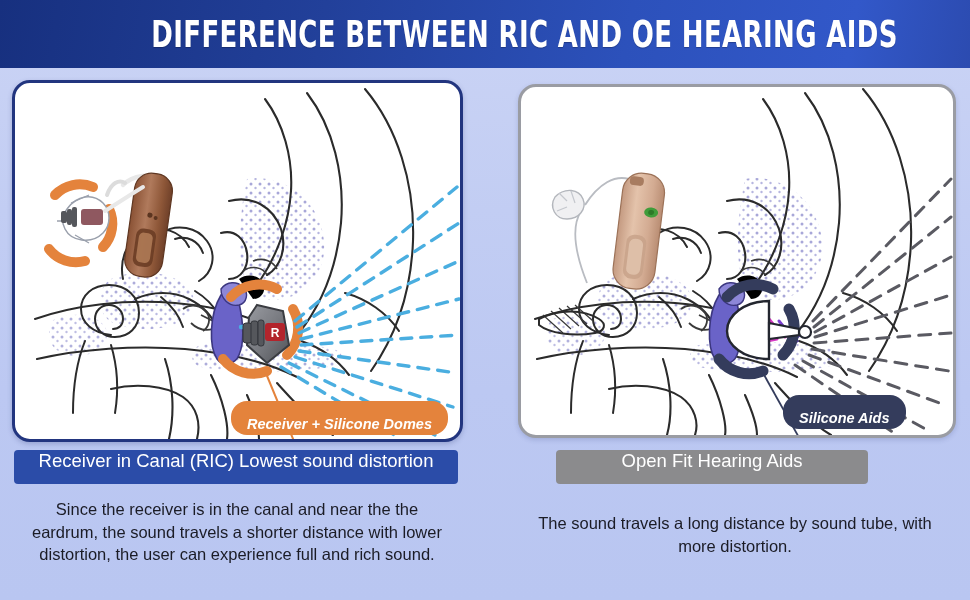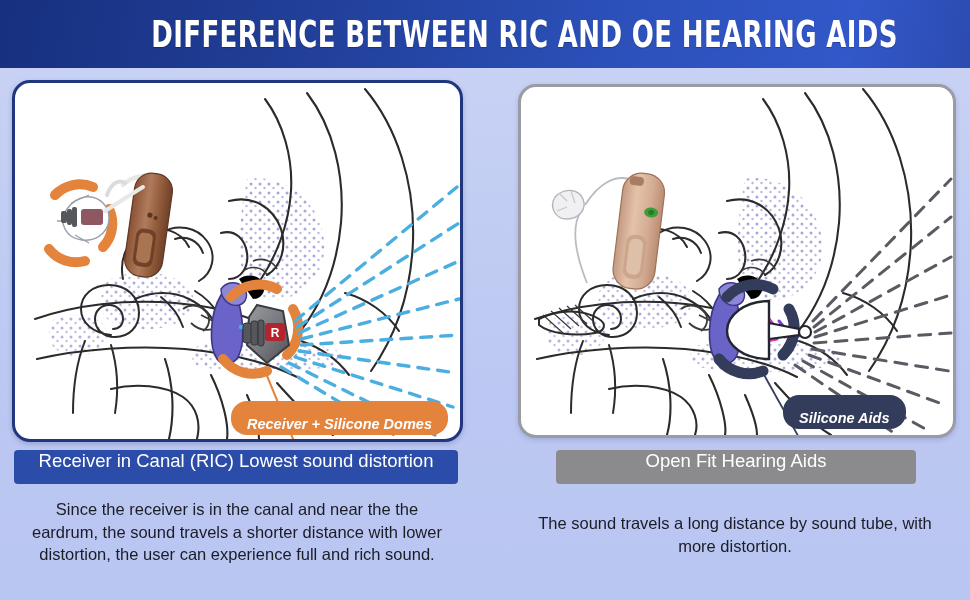--- a/index.html
+++ b/index.html
@@ -43,21 +43,21 @@
   
   .pill{position:absolute;border-radius:16px;color:#fff;font-weight:700;
     font-size:14.5px;display:flex;align-items:flex-end;justify-content:center;
     padding:3px 16px;height:28px;white-space:nowrap;z-index:4;font-style:italic;}
   .pill.orange{background:#e4833c;left:228px;top:398px;}
   .pill.navy{background:#343c5c;left:786px;top:396px;}
   
   .banner{position:absolute;border-radius:4px;display:flex;align-items:flex-start;
     justify-content:center;color:#fff;font-weight:400;height:34px;}
   .banner.blue{left:14px;top:450px;width:444px;background:#2b4ca8;font-size:18.5px;}
-  .banner.gray{left:556px;top:450px;width:360px;background:#8b8b8d;font-size:18.5px;}
+  .banner.gray{left:556px;top:450px;width:312px;background:#8b8b8d;font-size:18.5px;}
   
   .caption{position:absolute;text-align:center;color:#1b1c26;
     font-size:16.5px;line-height:22.5px;}
   .caption.left{left:22px;top:498px;width:430px;}
   .caption.right{left:528px;top:512px;width:414px;}
   .caption p{margin:0;}
 </style>
 </head>
 <body>
 

